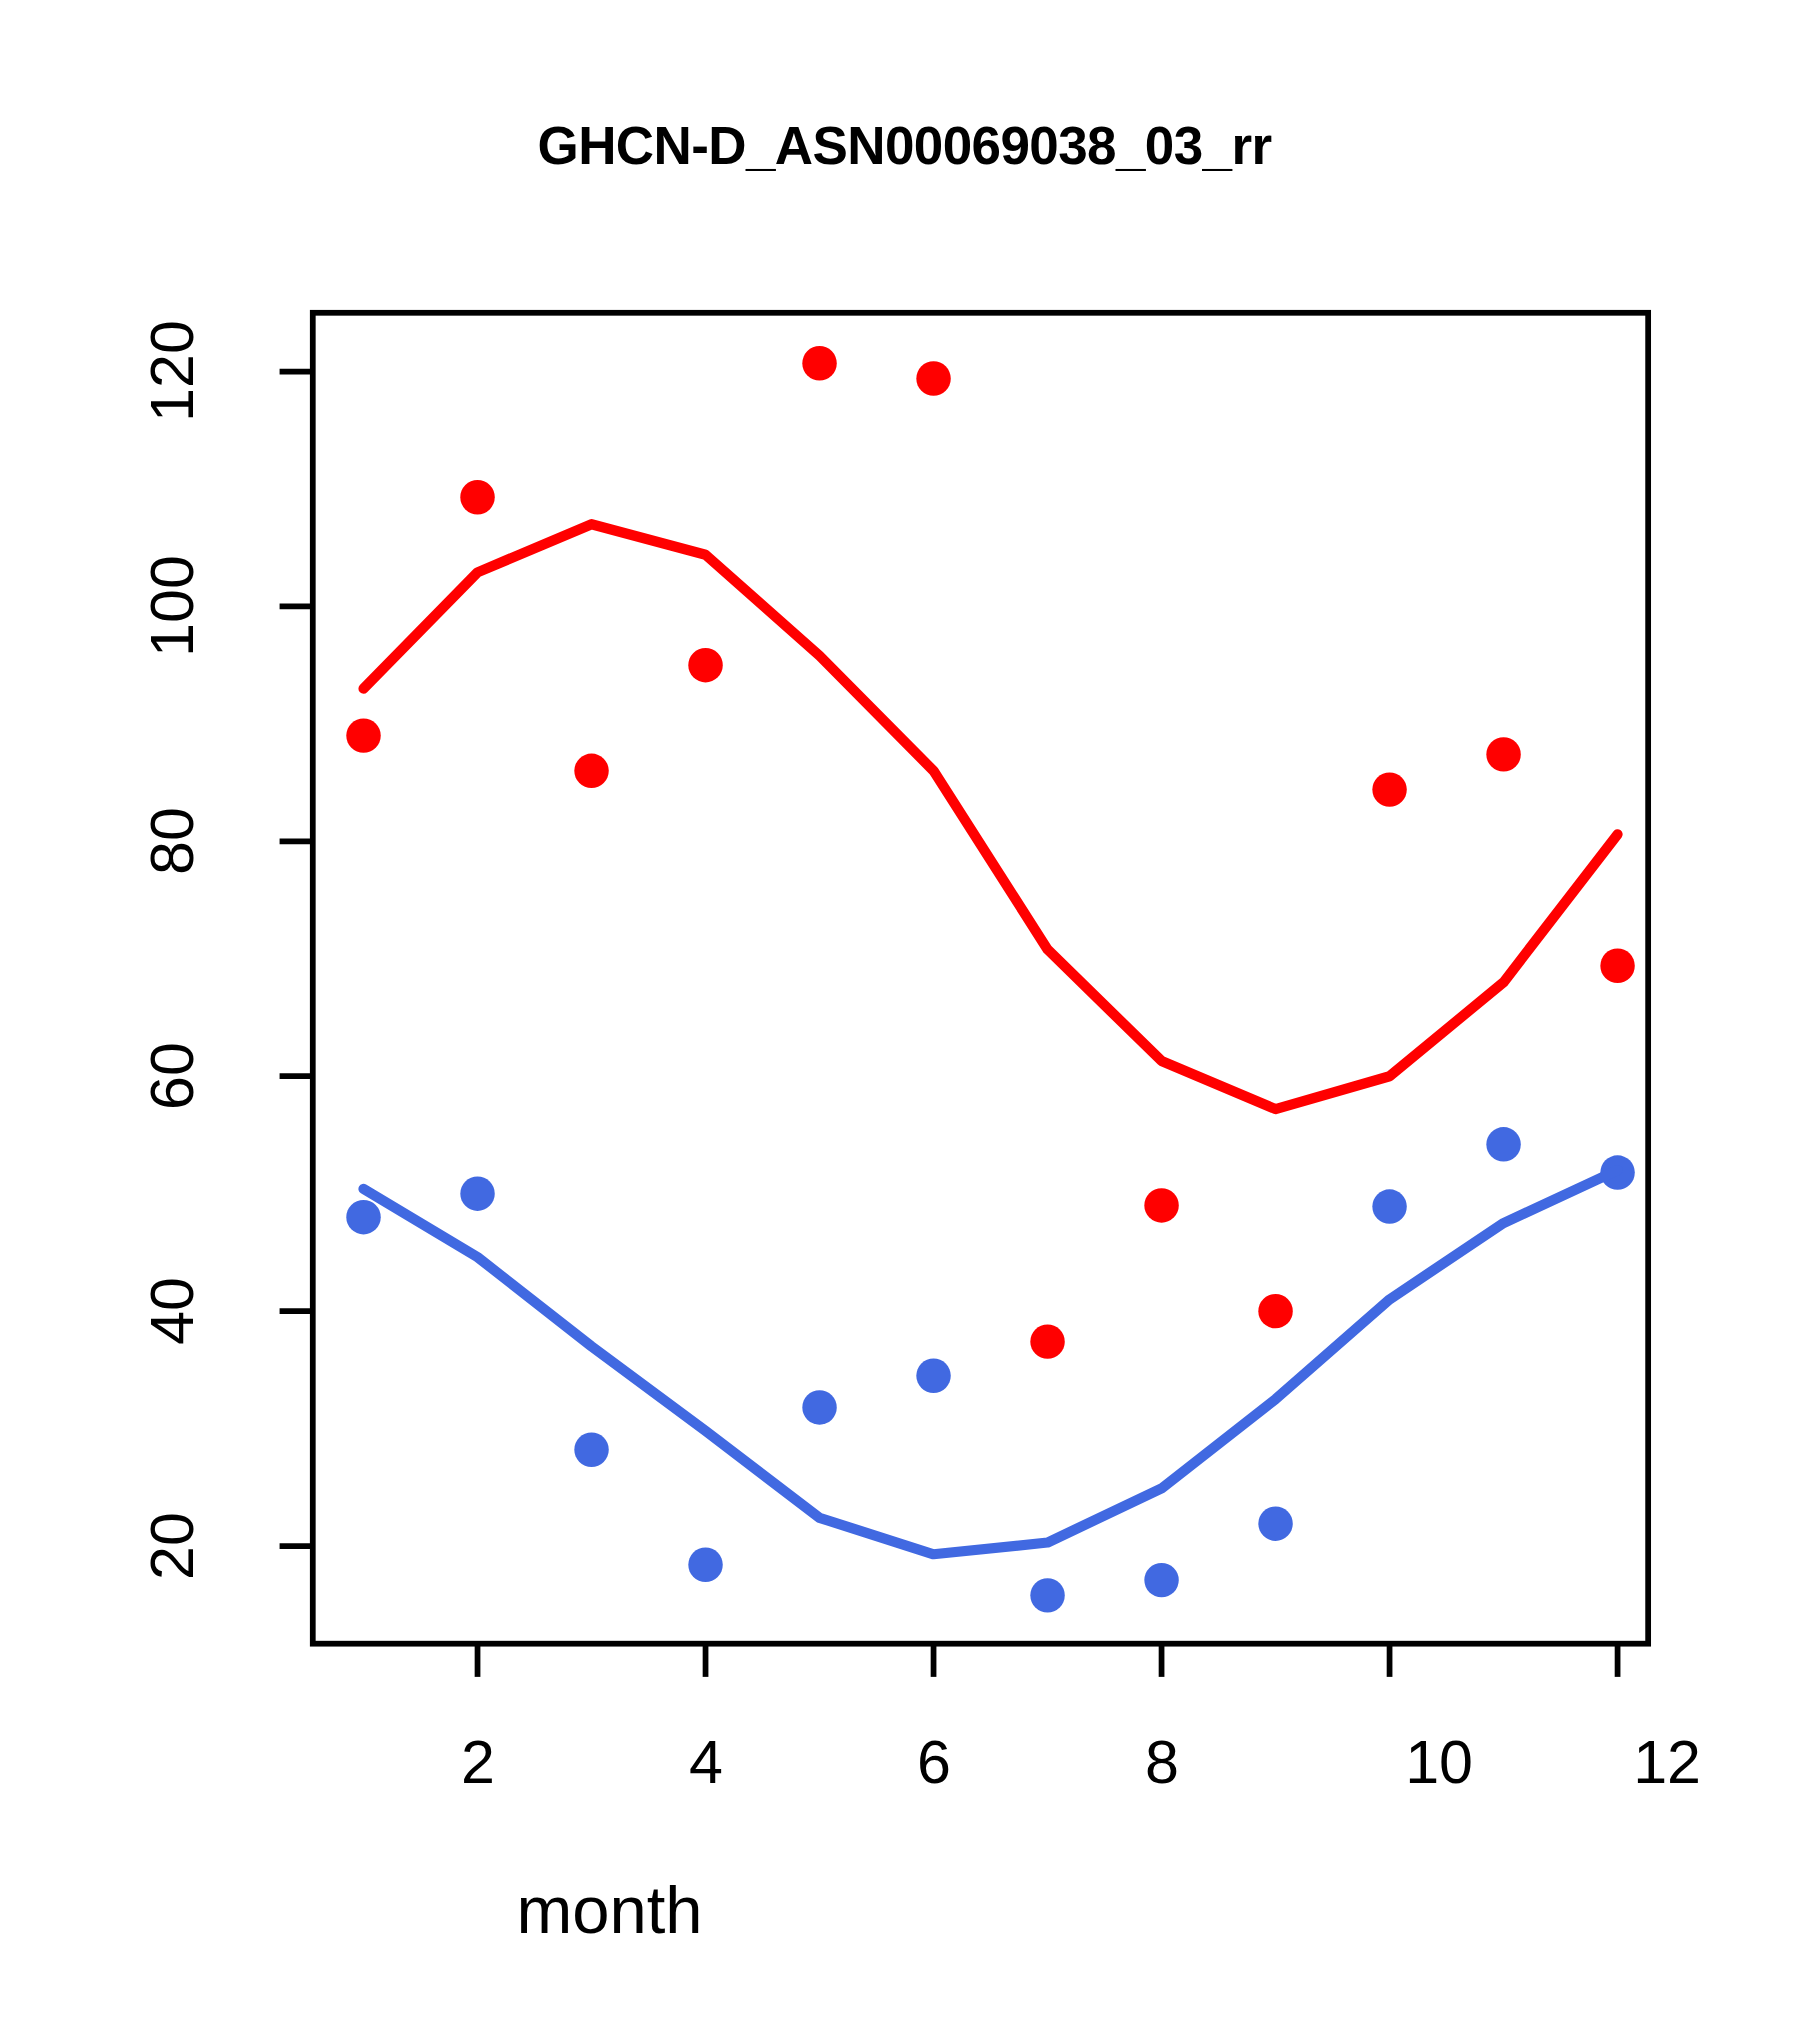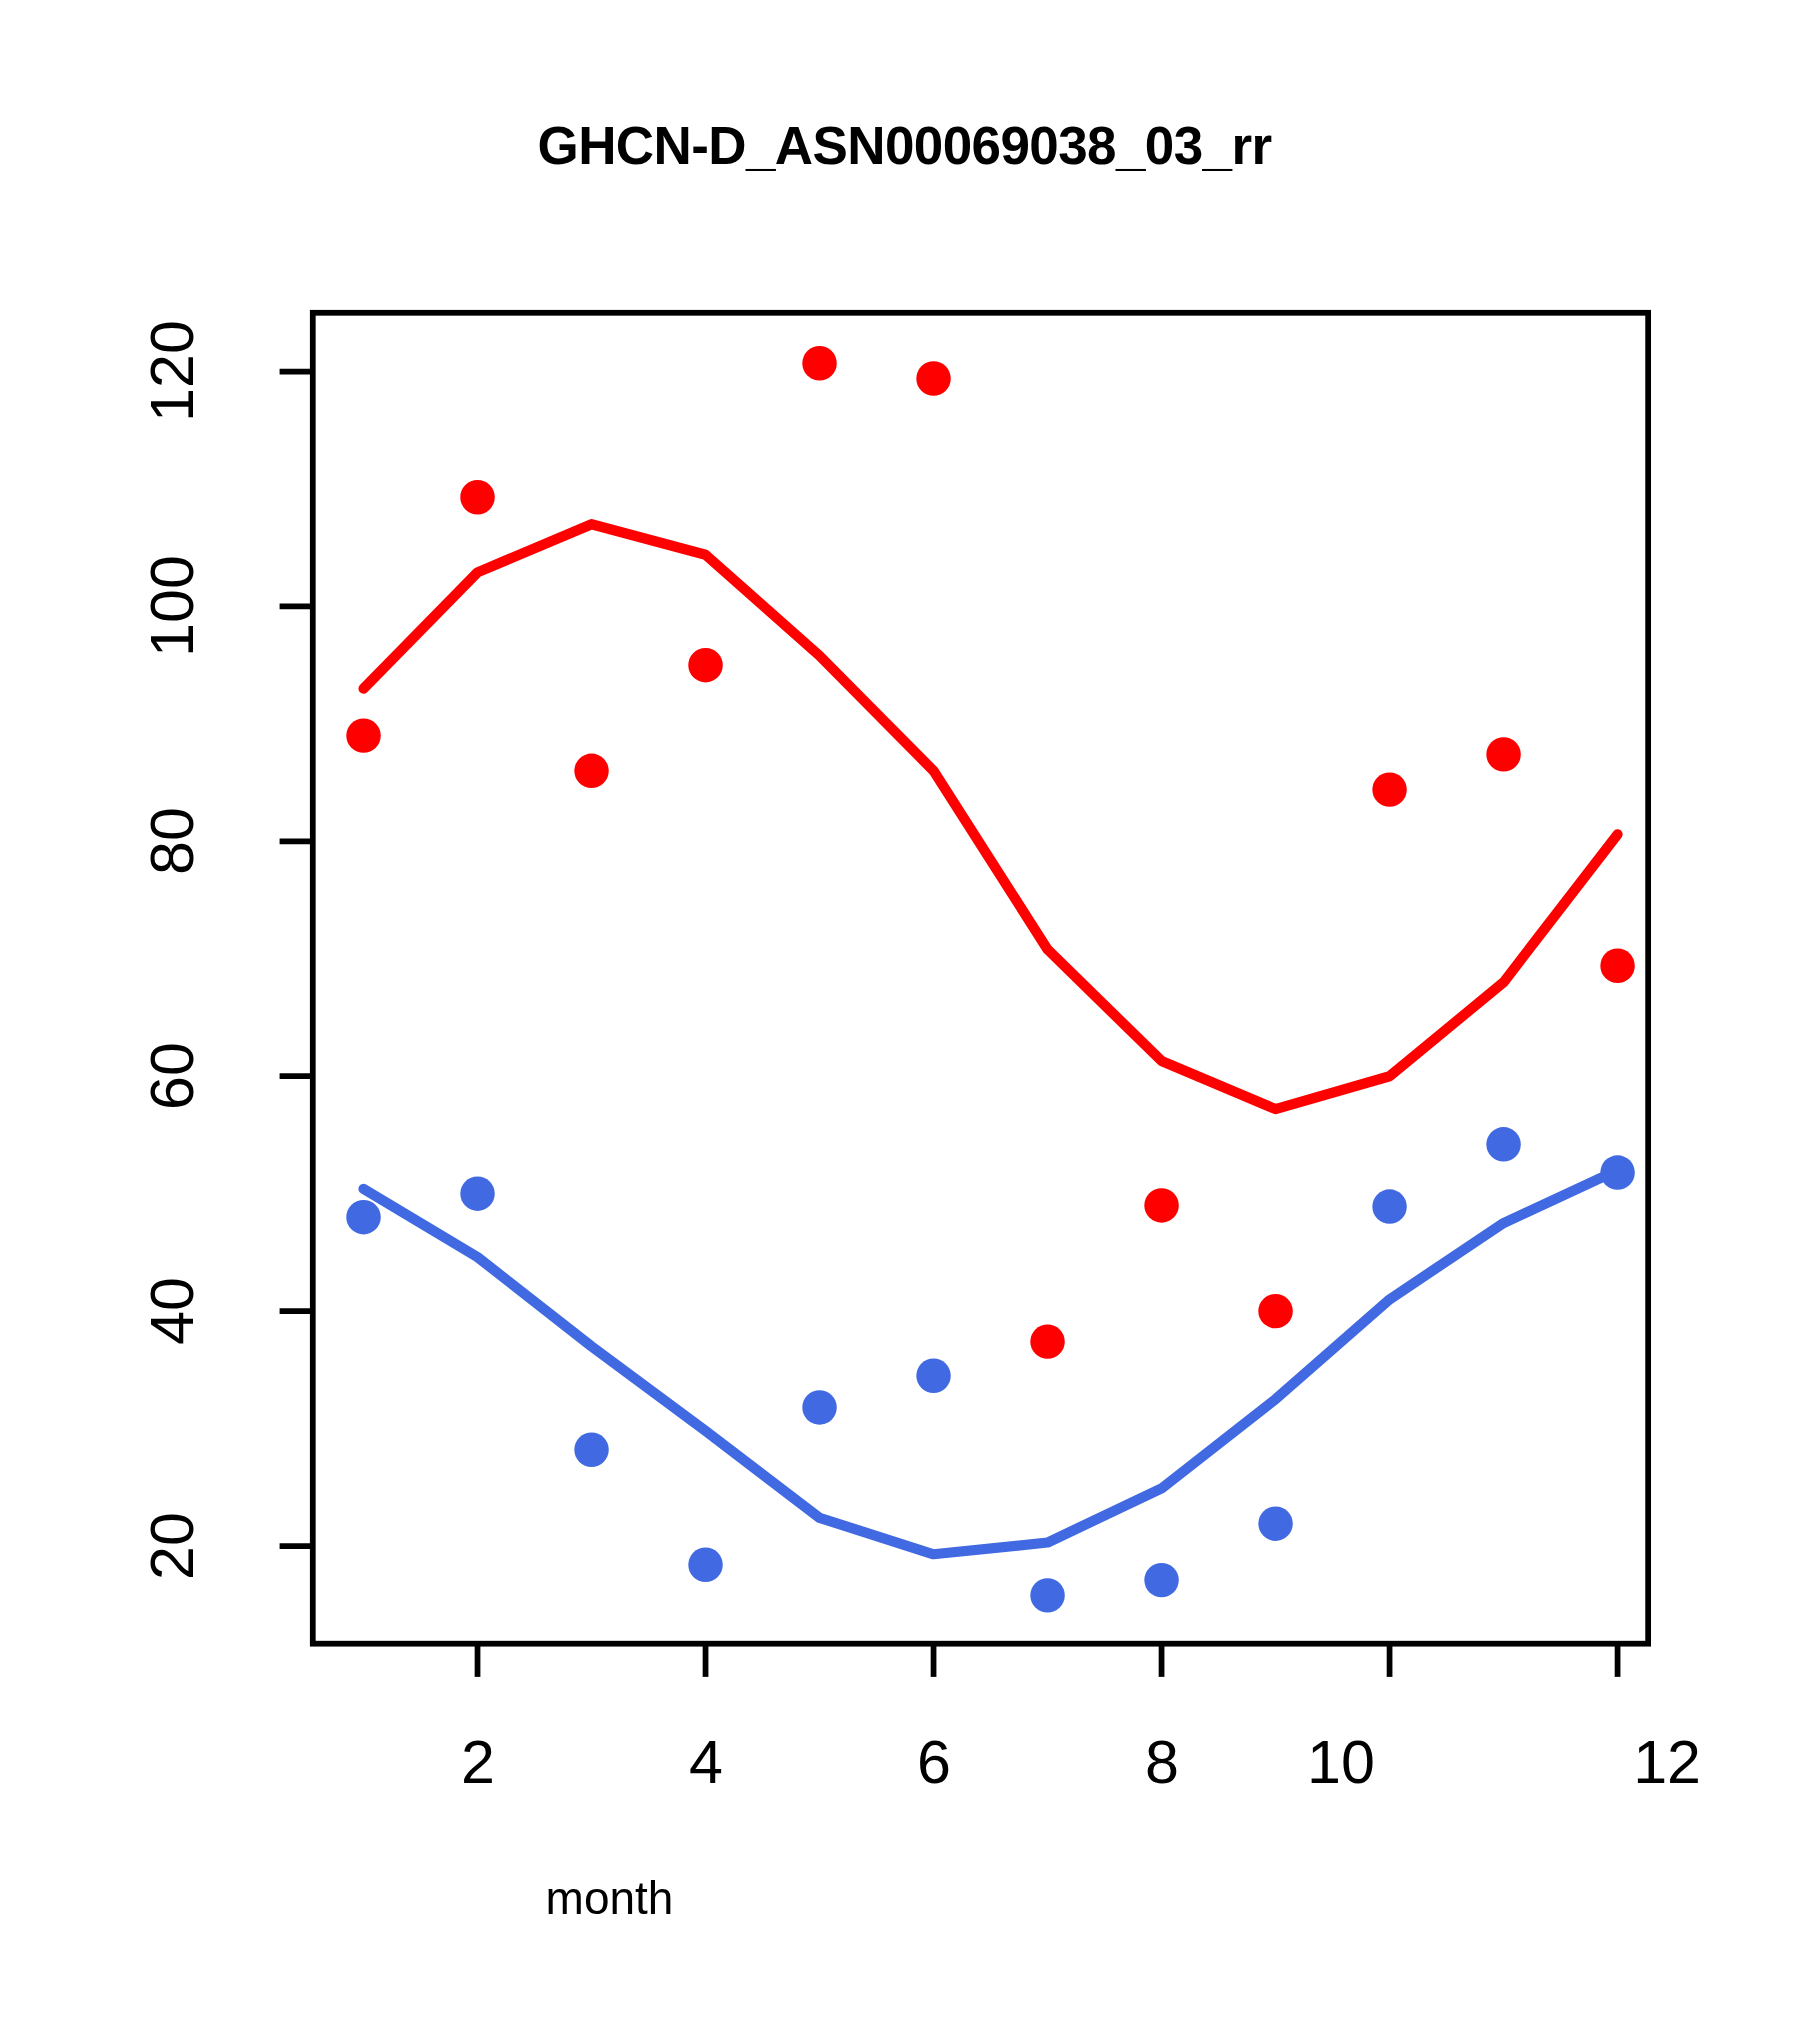--- a/index.html
+++ b/index.html
@@ -15,21 +15,21 @@
   #plot-svg{position:absolute;left:0;top:0;}
 
   .axis-tick-label{
     position:absolute;font-family:"Liberation Sans",sans-serif;font-size:61px;color:#000;
     white-space:nowrap;
   }
   .y-tick-label{transform-origin:center center;transform:rotate(-90deg);}
 
   #x-axis-title{
     position:absolute;left:0;top:1871px;width:1219px;text-align:center;
-    font-family:"Liberation Sans",sans-serif;font-size:46px;color:#000;
+    font-family:"Liberation Sans",sans-serif;font-size:67px;color:#000;
   }
 </style>
 </head>
 <body>
 
 <div id="page">
 
   <div id="chart-title">GHCN-D_ASN00069038_03_rr</div>
 
   <svg id="plot-svg" width="1809" height="2035" viewBox="0 0 2834 3188">
@@ -87,20 +87,20 @@
       <div class="axis-tick-label y-tick-label" style="left: 102px; top: 1041px; width: 140px; text-align: center;">60</div>
       <div class="axis-tick-label y-tick-label" style="left: 102px; top: 806px; width: 140px; text-align: center;">80</div>
       <div class="axis-tick-label y-tick-label" style="left: 102px; top: 571px; width: 140px; text-align: center;">100</div>
       <div class="axis-tick-label y-tick-label" style="left: 102px; top: 336px; width: 140px; text-align: center;">120</div>
     </div>
   <div id="x-tick-labels">
       <div class="axis-tick-label" style="left: 395px; top: 1727px; width: 166px; text-align: center;">2</div>
       <div class="axis-tick-label" style="left: 623px; top: 1727px; width: 166px; text-align: center;">4</div>
       <div class="axis-tick-label" style="left: 851px; top: 1727px; width: 166px; text-align: center;">6</div>
       <div class="axis-tick-label" style="left: 1079px; top: 1727px; width: 166px; text-align: center;">8</div>
-      <div class="axis-tick-label" style="left: 1307px; top: 1727px; width: 166px; text-align: left;">10</div>
+      <div class="axis-tick-label" style="left: 1307px; top: 1727px; width: 166px; text-align: right;">10</div>
       <div class="axis-tick-label" style="left: 1535px; top: 1727px; width: 166px; text-align: right;">12</div>
     </div>
 
   <div id="x-axis-title">month</div>
 
 </div>
 
 
 </body></html>

